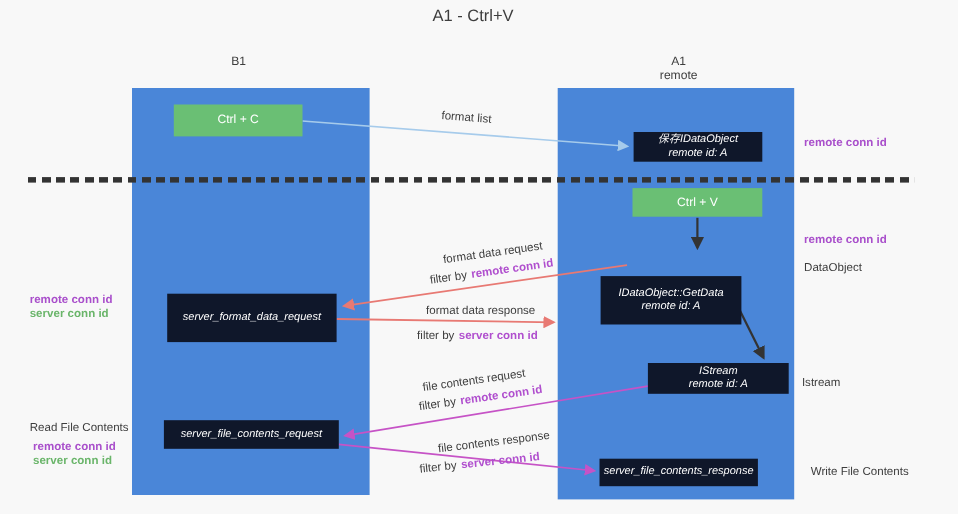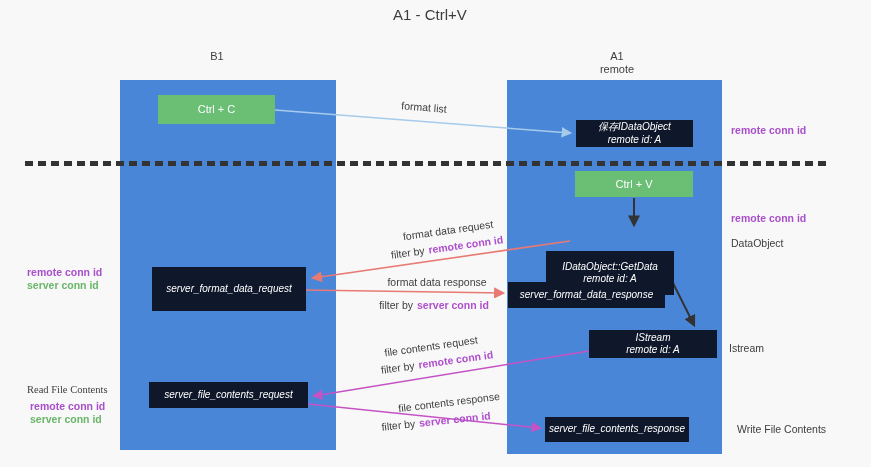--- a/index.html
+++ b/index.html
@@ -108,23 +108,20 @@
 
   <div class="node orange n-getdata">
     <div>IDataObject::GetData</div>
     <div>remote id: A</div>
   </div>
 
   <div class="node orange n-fmtreq">
     <div>server_format_data_request</div>
   </div>
 
-  <div class="node orange n-fmtresp">
-    <div>server_format_data_response</div>
-  </div>
 
   <div class="node orange n-istream">
     <div>IStream</div>
     <div>remote id: A</div>
   </div>
 
   <div class="node orange n-filereq">
     <div>server_file_contents_request</div>
   </div>
 
@@ -133,21 +130,21 @@
   </div>
 
   <div class="side purple" style="left:731px;top:124px;">remote conn id</div>
   <div class="side purple" style="left:731px;top:212px;">remote conn id</div>
   <div class="side" style="left:731px;top:237px;">DataObject</div>
   <div class="side" style="left:729px;top:342px;">Istream</div>
   <div class="side" style="left:737px;top:423px;">Write File Contents</div>
 
   <div class="side purple" style="left:27px;top:266px;">remote conn id</div>
   <div class="side greenlbl" style="left:27px;top:279px;">server conn id</div>
-  <div class="side" style="left:27px;top:383px;font-family:Liberation Serif, serif;">Read File Contents</div>
+  <div class="side" style="left:27px;top:383px;">Read File Contents</div>
   <div class="side purple" style="left:30px;top:400px;">remote conn id</div>
   <div class="side greenlbl" style="left:30px;top:413px;">server conn id</div>
 
   <div class="alabel" style="left:424px;top:107px;transform:translate(-50%,-50%) rotate(4.5deg);">format list</div>
 
   <div class="alabel" style="left:448px;top:230px;transform:translate(-50%,-50%) rotate(-8deg);">format data request</div>
   <div class="alabel" style="left:447px;top:247px;transform:translate(-50%,-50%) rotate(-8deg);">
     <span class="plain">filter by</span><span class="hl">remote conn id</span>
   </div>
 

